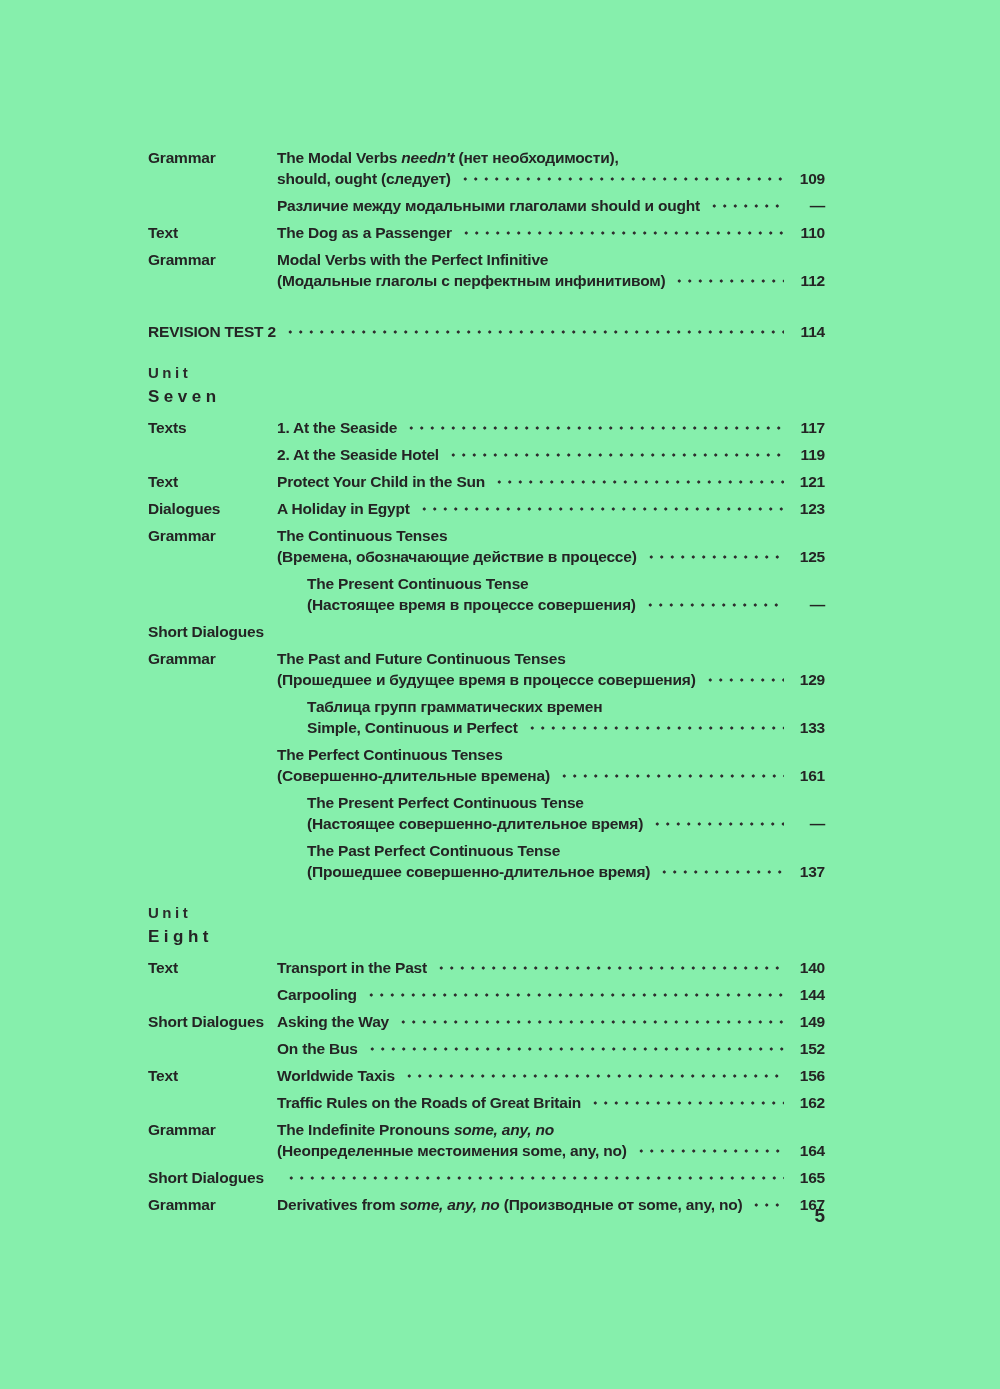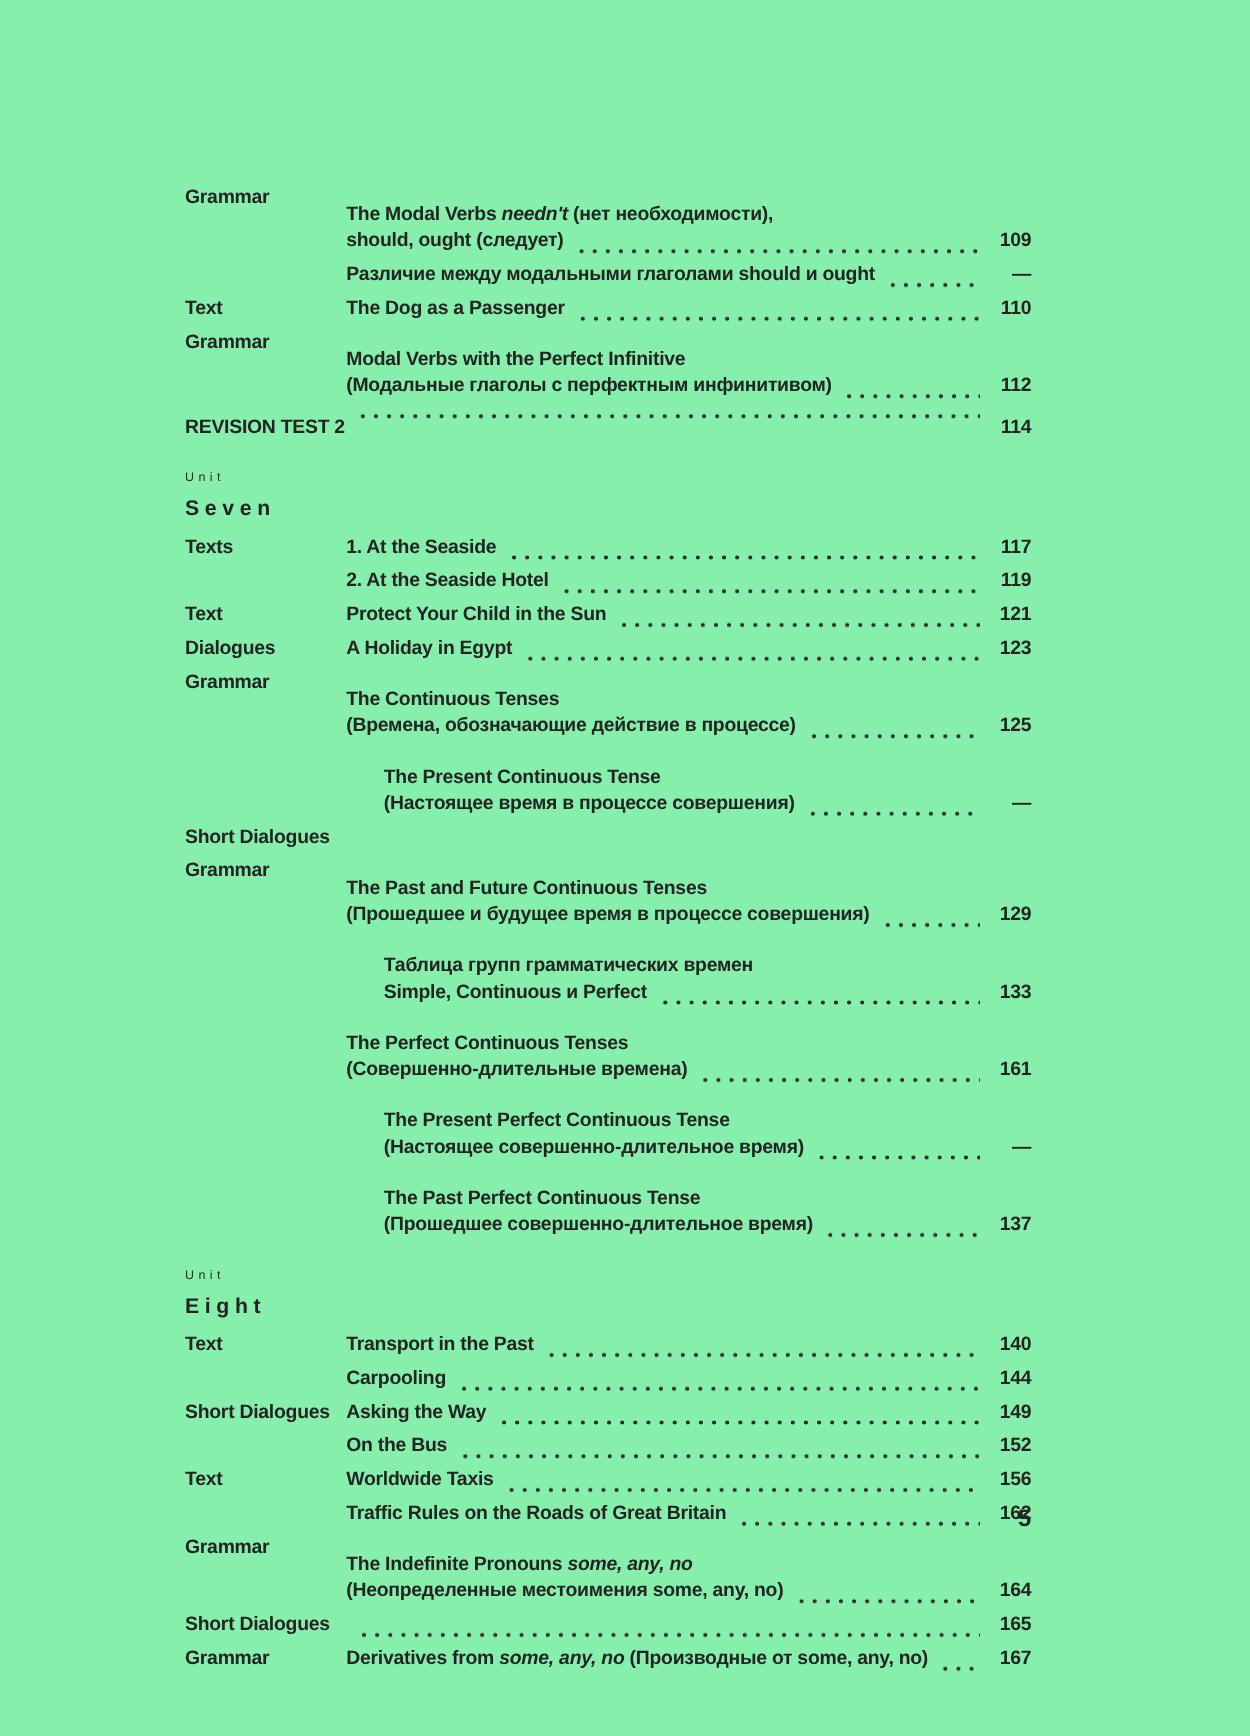--- a/index.html
+++ b/index.html
@@ -21,39 +21,39 @@
     width: 677px;
     font-size: 15.5px;
     font-weight: 700;
     letter-spacing: -0.2px;
     line-height: 21px;
   }
   .row { display: flex; margin-bottom: 6px; }
   .cat { width: 129px; flex: none; }
   .body { flex: 1 1 auto; min-width: 0; }
   .body.ind { padding-left: 30px; }
-  .cont-line { white-space: nowrap; margin-top: 14px; }
-  .tline { display: flex; align-items: flex-end; }
+  .cont-line { white-space: nowrap; }
+  .tline { display: flex; align-items: center; }
   .ttext { white-space: nowrap; flex: none; }
   .it { font-style: italic; }
   .leader {
     flex: 1 1 0;
     min-width: 8px;
     height: 4px;
     margin-left: 9px; margin-right: 7px;
     background-image: radial-gradient(circle, #2e2e2e 1.4px, rgba(0,0,0,0) 1.8px);
     background-size: 10.5px 4px;
     background-repeat: repeat-x;
     background-position: 0 100%;
   }
   .pagenum { flex: none; width: 34px; text-align: right; }
-  .revision { display: flex; align-items: flex-start; margin-top: 12px; margin-bottom: 6px; }
+  .revision { display: flex; align-items: center; margin-top: 30px; margin-bottom: 6px; }
   .rtitle { white-space: nowrap; flex: none; }
   .unit { margin-top: 20px; margin-bottom: 7px; }
-  .unit-super { font-weight: 400; font-size: 10px; line-height: 21px; letter-spacing: 3.5px; color: #2b2b2b; }
+  .unit-super { font-weight: 700; font-size: 15px; line-height: 21px; letter-spacing: 3.5px; color: #2b2b2b; }
   .unit-name { font-weight: 700; font-size: 17px; line-height: 27px; letter-spacing: 4.5px; }
   .footer-page {
     position: absolute;
     top: 1205px; right: 175px;
     font-size: 19px; font-weight: 700; color: #242424;
   }
 </style>
 </head>
 <body>
 

